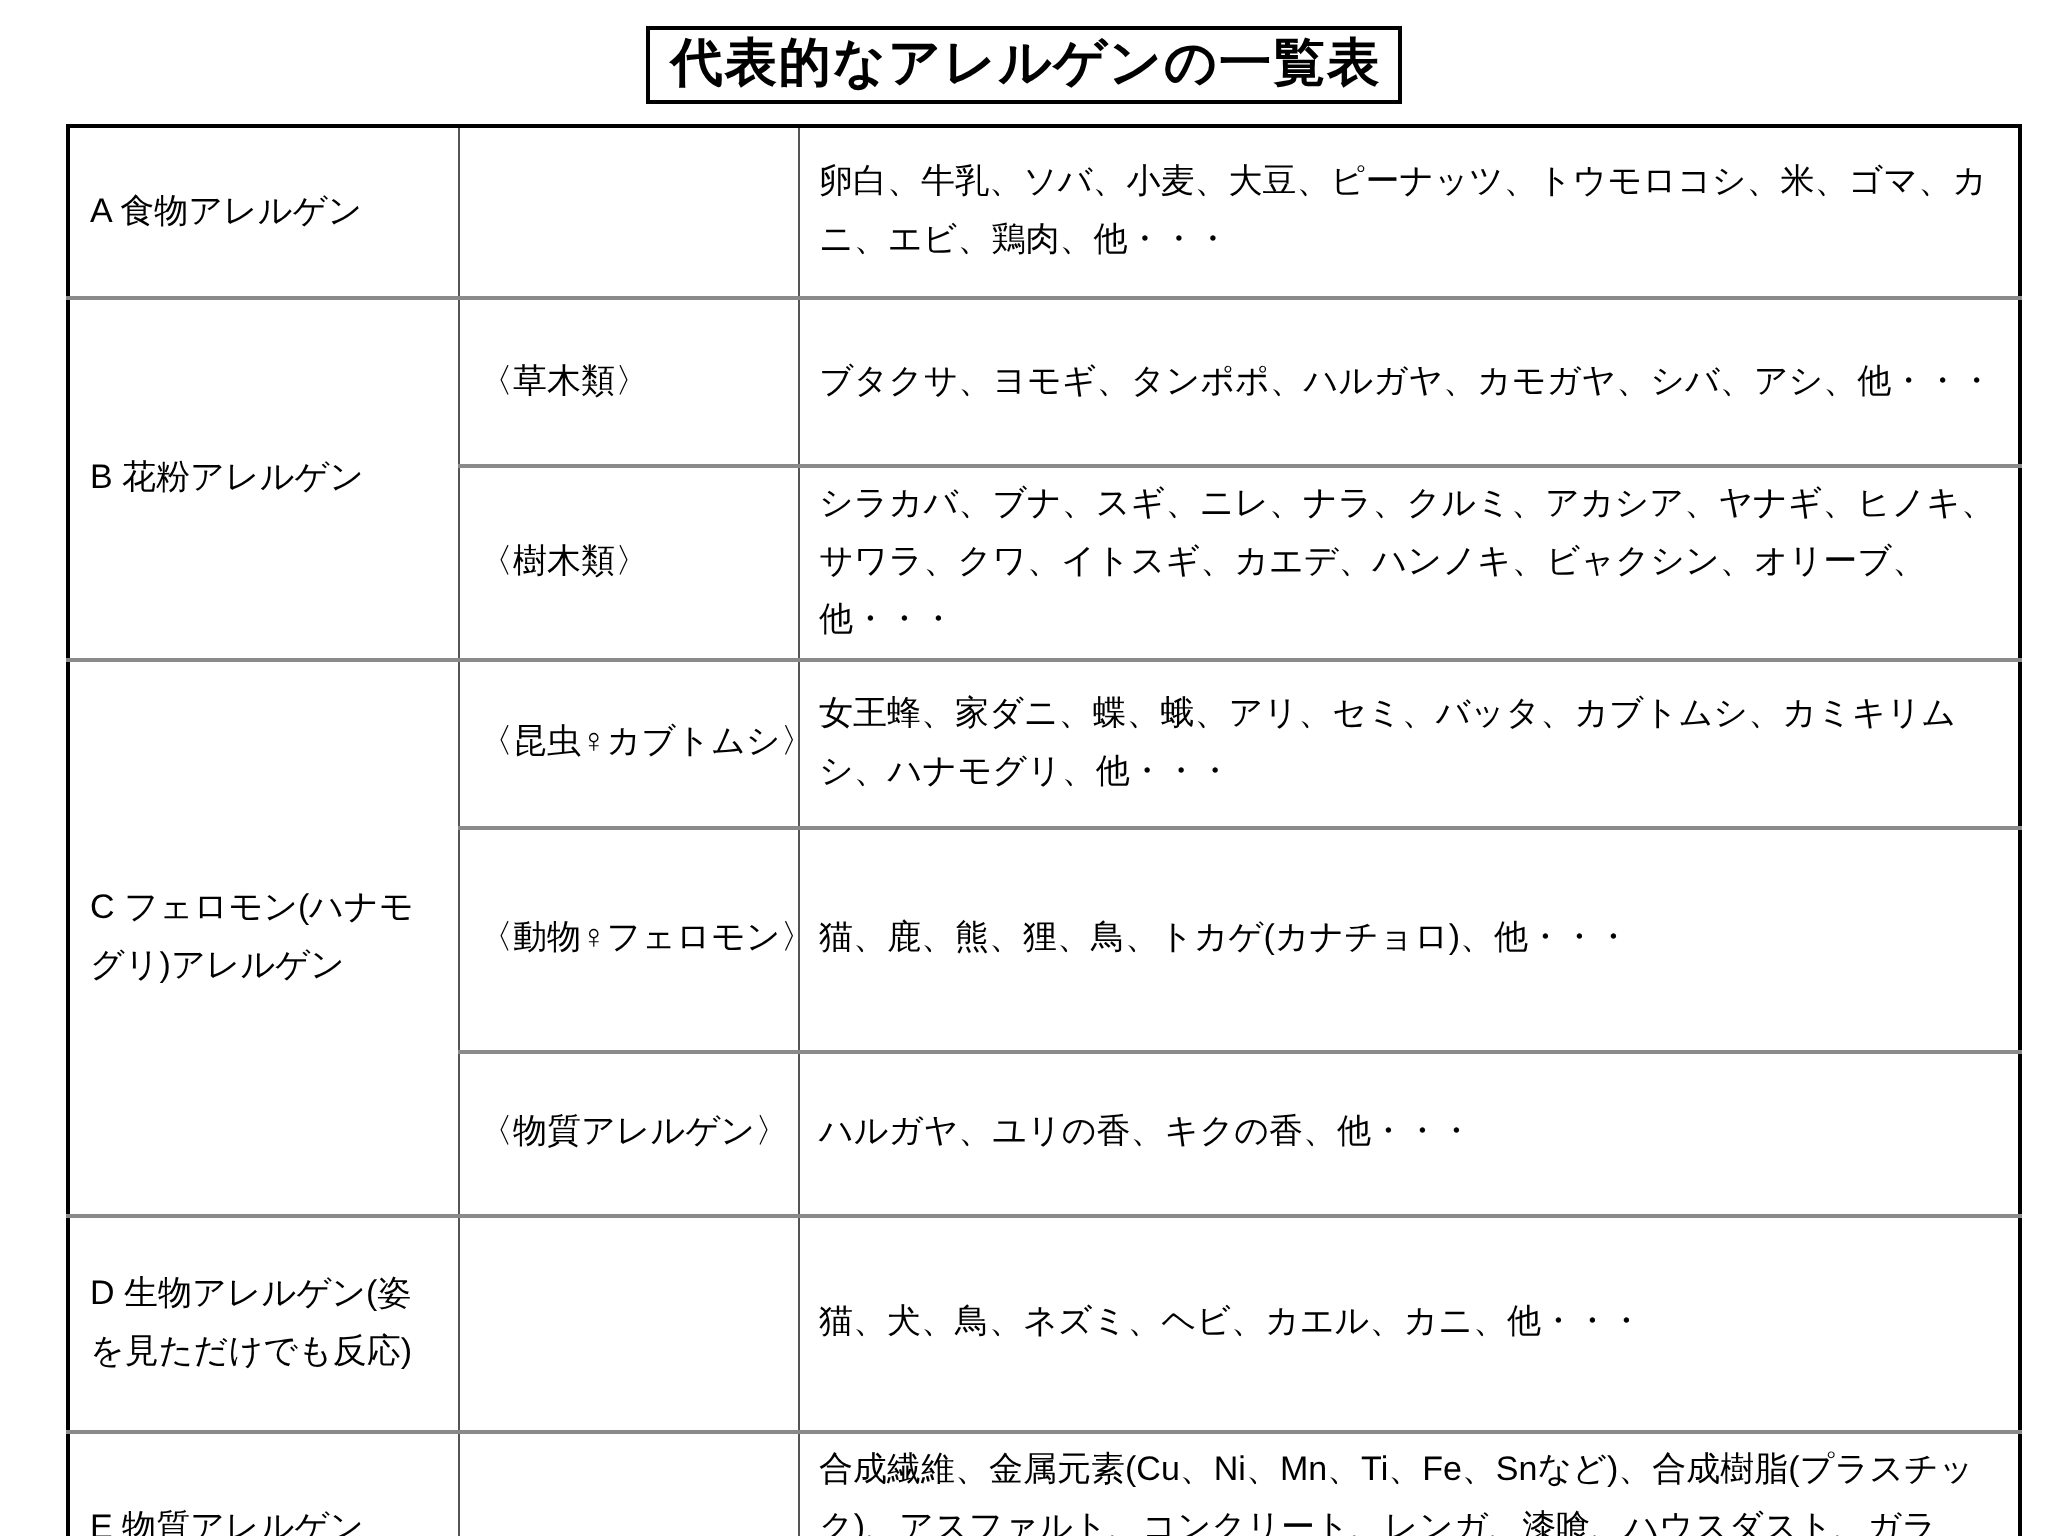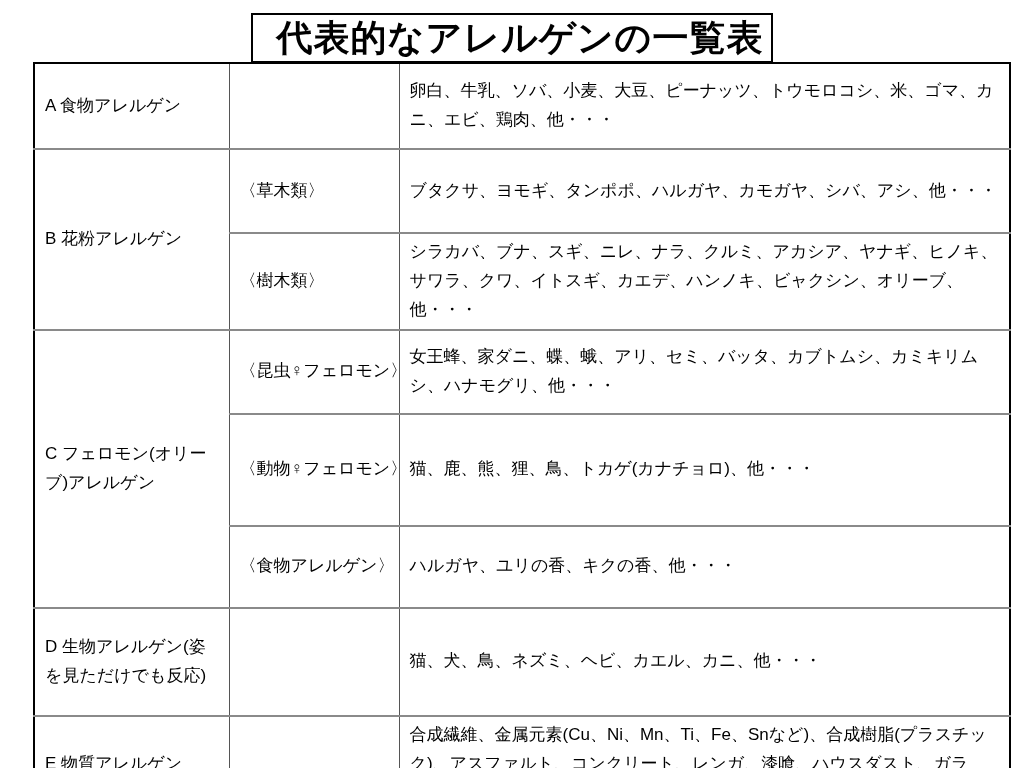--- a/index.html
+++ b/index.html
@@ -19,24 +19,24 @@
   .title-wrap {
     position: absolute;
     top: 13px;
     left: 0;
     width: 1024px;
     display: flex;
     justify-content: center;
   }
   .title-box {
     border: 2px solid #000000;
-    font-size: 36px;
+    font-size: 26px;
     font-weight: bold;
     line-height: 1.15;
-    padding: 2px 8px 3px 24px;
+    padding: 2px 8px 3px 10px;
     letter-spacing: 1px;
     white-space: nowrap;
     text-align: right;
   }
   table.allergen {
     position: absolute;
     left: 33px;
     top: 62px;
     width: 976px;
     border-collapse: collapse;
@@ -104,32 +104,32 @@
       <td class="sub">〈草木類〉</td>
       <td class="content">ブタクサ、ヨモギ、タンポポ、ハルガヤ、カモガヤ、シバ、アシ、他・・・</td>
     </tr>
 
     <tr style="height:87px;">
       <td class="sub">〈樹木類〉</td>
       <td class="content">シラカバ、ブナ、スギ、ニレ、ナラ、クルミ、アカシア、ヤナギ、ヒノキ、サワラ、クワ、イトスギ、カエデ、ハンノキ、ビャクシン、オリーブ、他・・・</td>
     </tr>
 
     <tr class="major" style="height:84px;">
-      <td class="cat" rowspan="3">C フェロモン(オリーブ)アレルゲン</td>
-      <td class="sub">〈昆虫♀フェロモン〉</td>
+      <td class="cat" rowspan="3">C フェロモン(ハナモグリ)アレルゲン</td>
+      <td class="sub">〈昆虫♀カブトムシ〉</td>
       <td class="content">女王蜂、家ダニ、蝶、蛾、アリ、セミ、バッタ、カブトムシ、カミキリムシ、ハナモグリ、他・・・</td>
     </tr>
 
     <tr style="height:112px;">
       <td class="sub">〈動物♀フェロモン〉</td>
       <td class="content">猫、鹿、熊、狸、鳥、トカゲ(カナチョロ)、他・・・</td>
     </tr>
 
     <tr style="height:82px;">
-      <td class="sub">〈食物アレルゲン〉</td>
+      <td class="sub">〈物質アレルゲン〉</td>
       <td class="content">ハルガヤ、ユリの香、キクの香、他・・・</td>
     </tr>
 
     <tr class="major" style="height:108px;">
       <td class="cat">D 生物アレルゲン(姿を見ただけでも反応)</td>
       <td class="sub"></td>
       <td class="content">猫、犬、鳥、ネズミ、ヘビ、カエル、カニ、他・・・</td>
     </tr>
 
     <tr class="major" style="height:88px;">

